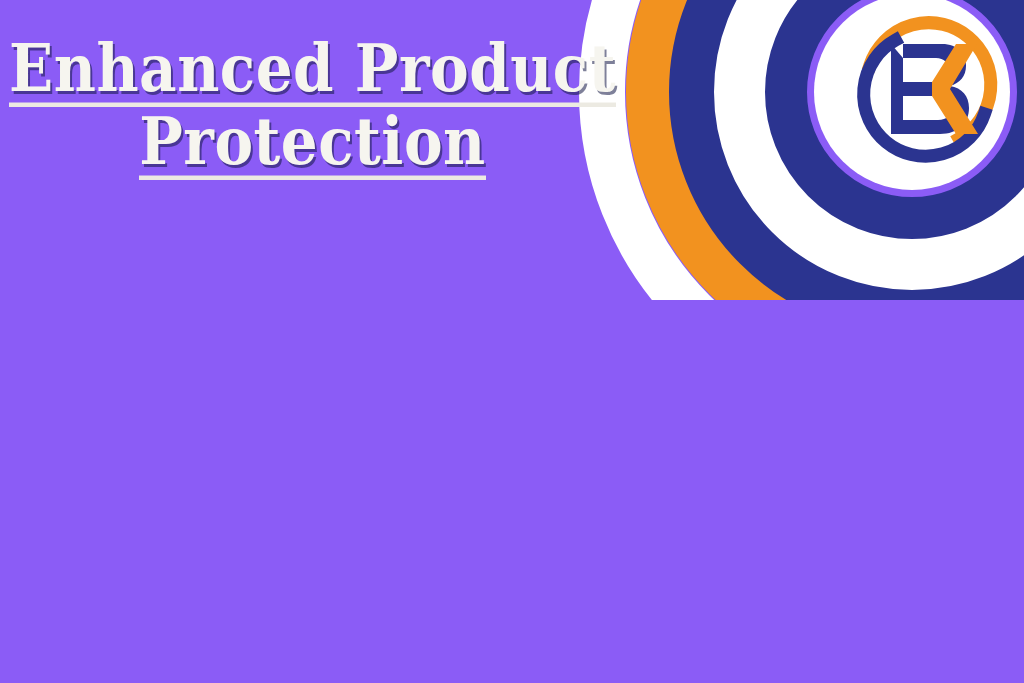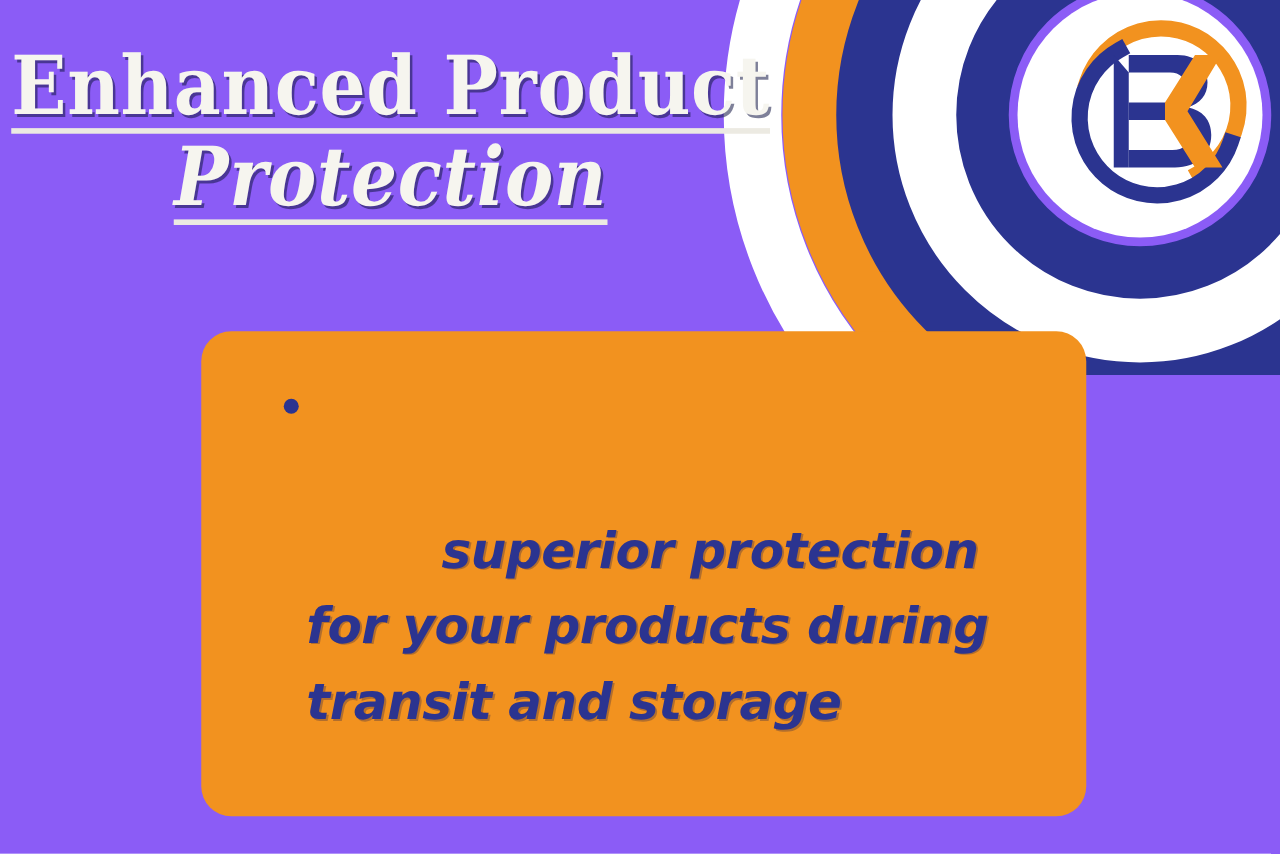--- a/index.html
+++ b/index.html
@@ -66,21 +66,20 @@
   }
   .title-line .tx {
     display: inline-block;
     border-bottom: 4px solid #eceae2;
     padding-bottom: 2px;
     transform: scaleY(1.12);
     transform-origin: center bottom;
   }
   #title-line-2 {
     margin-top: 12px;
-    font-style: italic;
   }
 
   
   #content-card {
     position: absolute;
     left: 161px;
     top: 265px;
     width: 708px;
     height: 388px;
     background: #f2921f;
@@ -161,26 +160,14 @@
         <path d="M 131 36 L 110 36 L 86 74 L 86 88 L 110 126 L 132 126 L 104 81 Z"></path>
       </g>
     </svg>
   </div>
 
   <div id="title-block">
     <span class="title-line" id="title-line-1"><span class="tx">Enhanced Product</span></span>
     <span class="title-line" id="title-line-2"><span class="tx">Protection</span></span>
   </div>
 
-  <div id="content-card">
-    <ul id="bullet-list">
-      <li class="bullet-item">
-        <span class="dot"></span>
-        <span>superior protection for your products during transit and storage</span>
-      </li>
-      <li class="bullet-item">
-        
-        
-      </li>
-    </ul>
-  </div>
 
 </div>
 
 </body></html>

